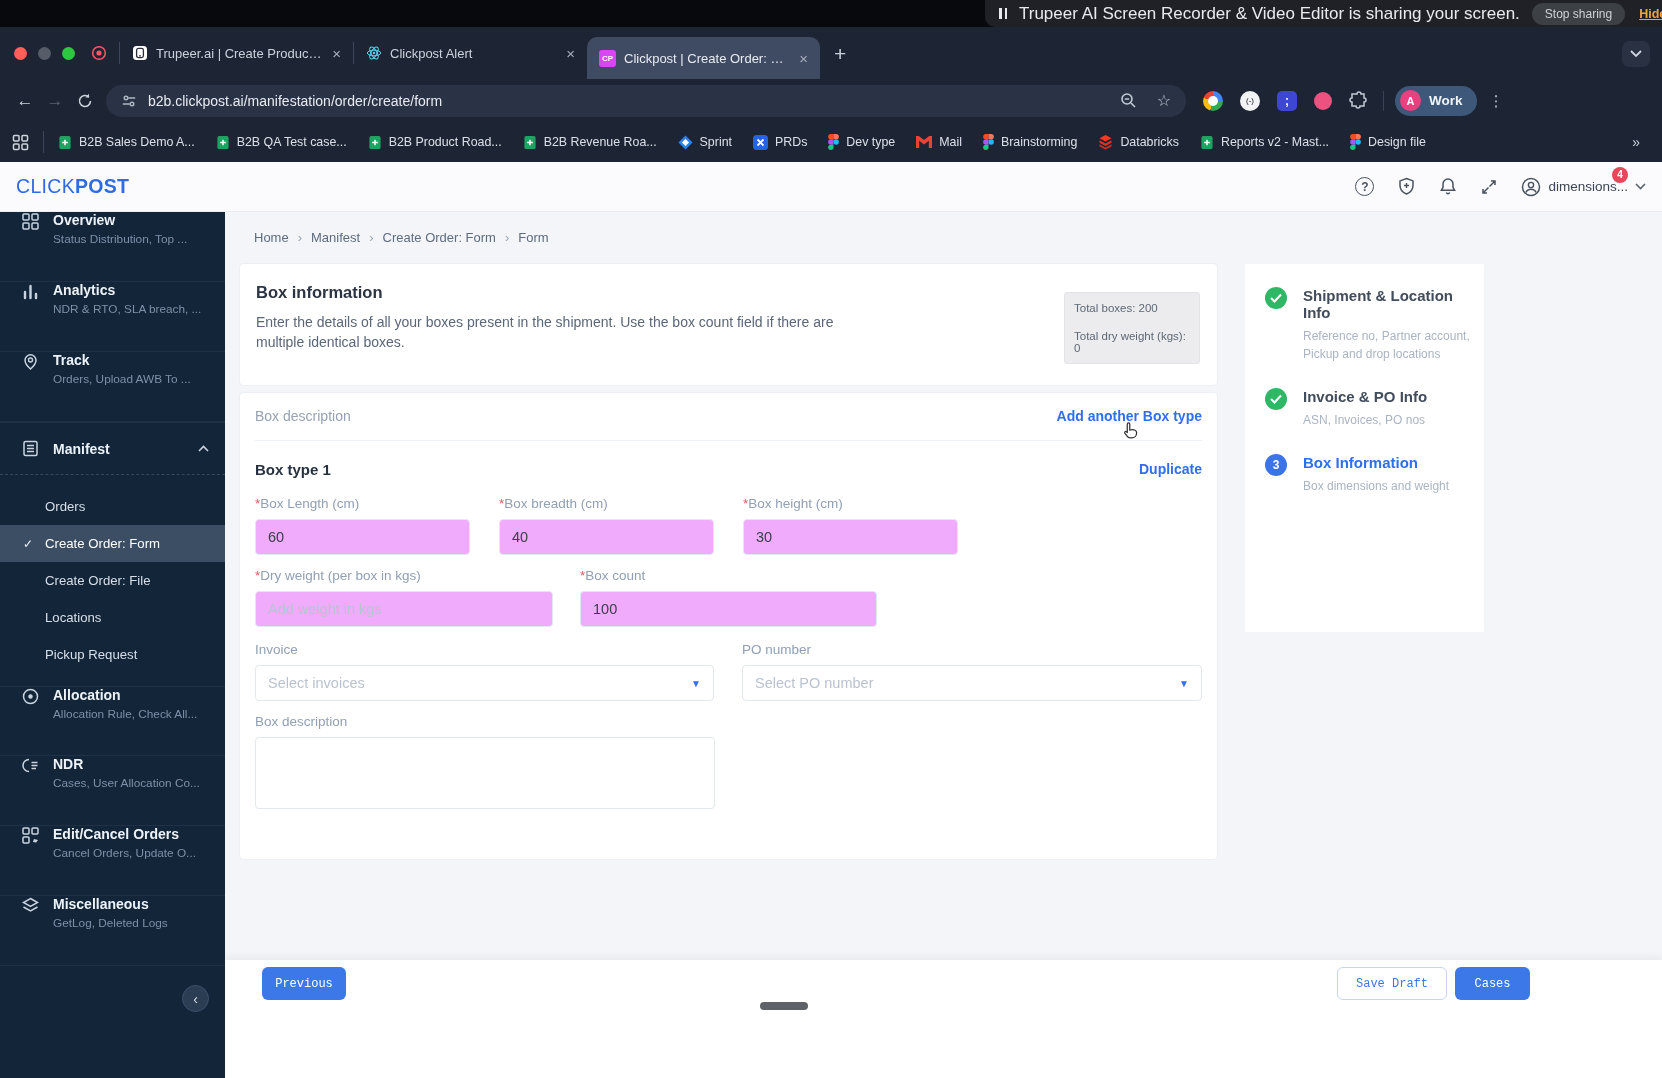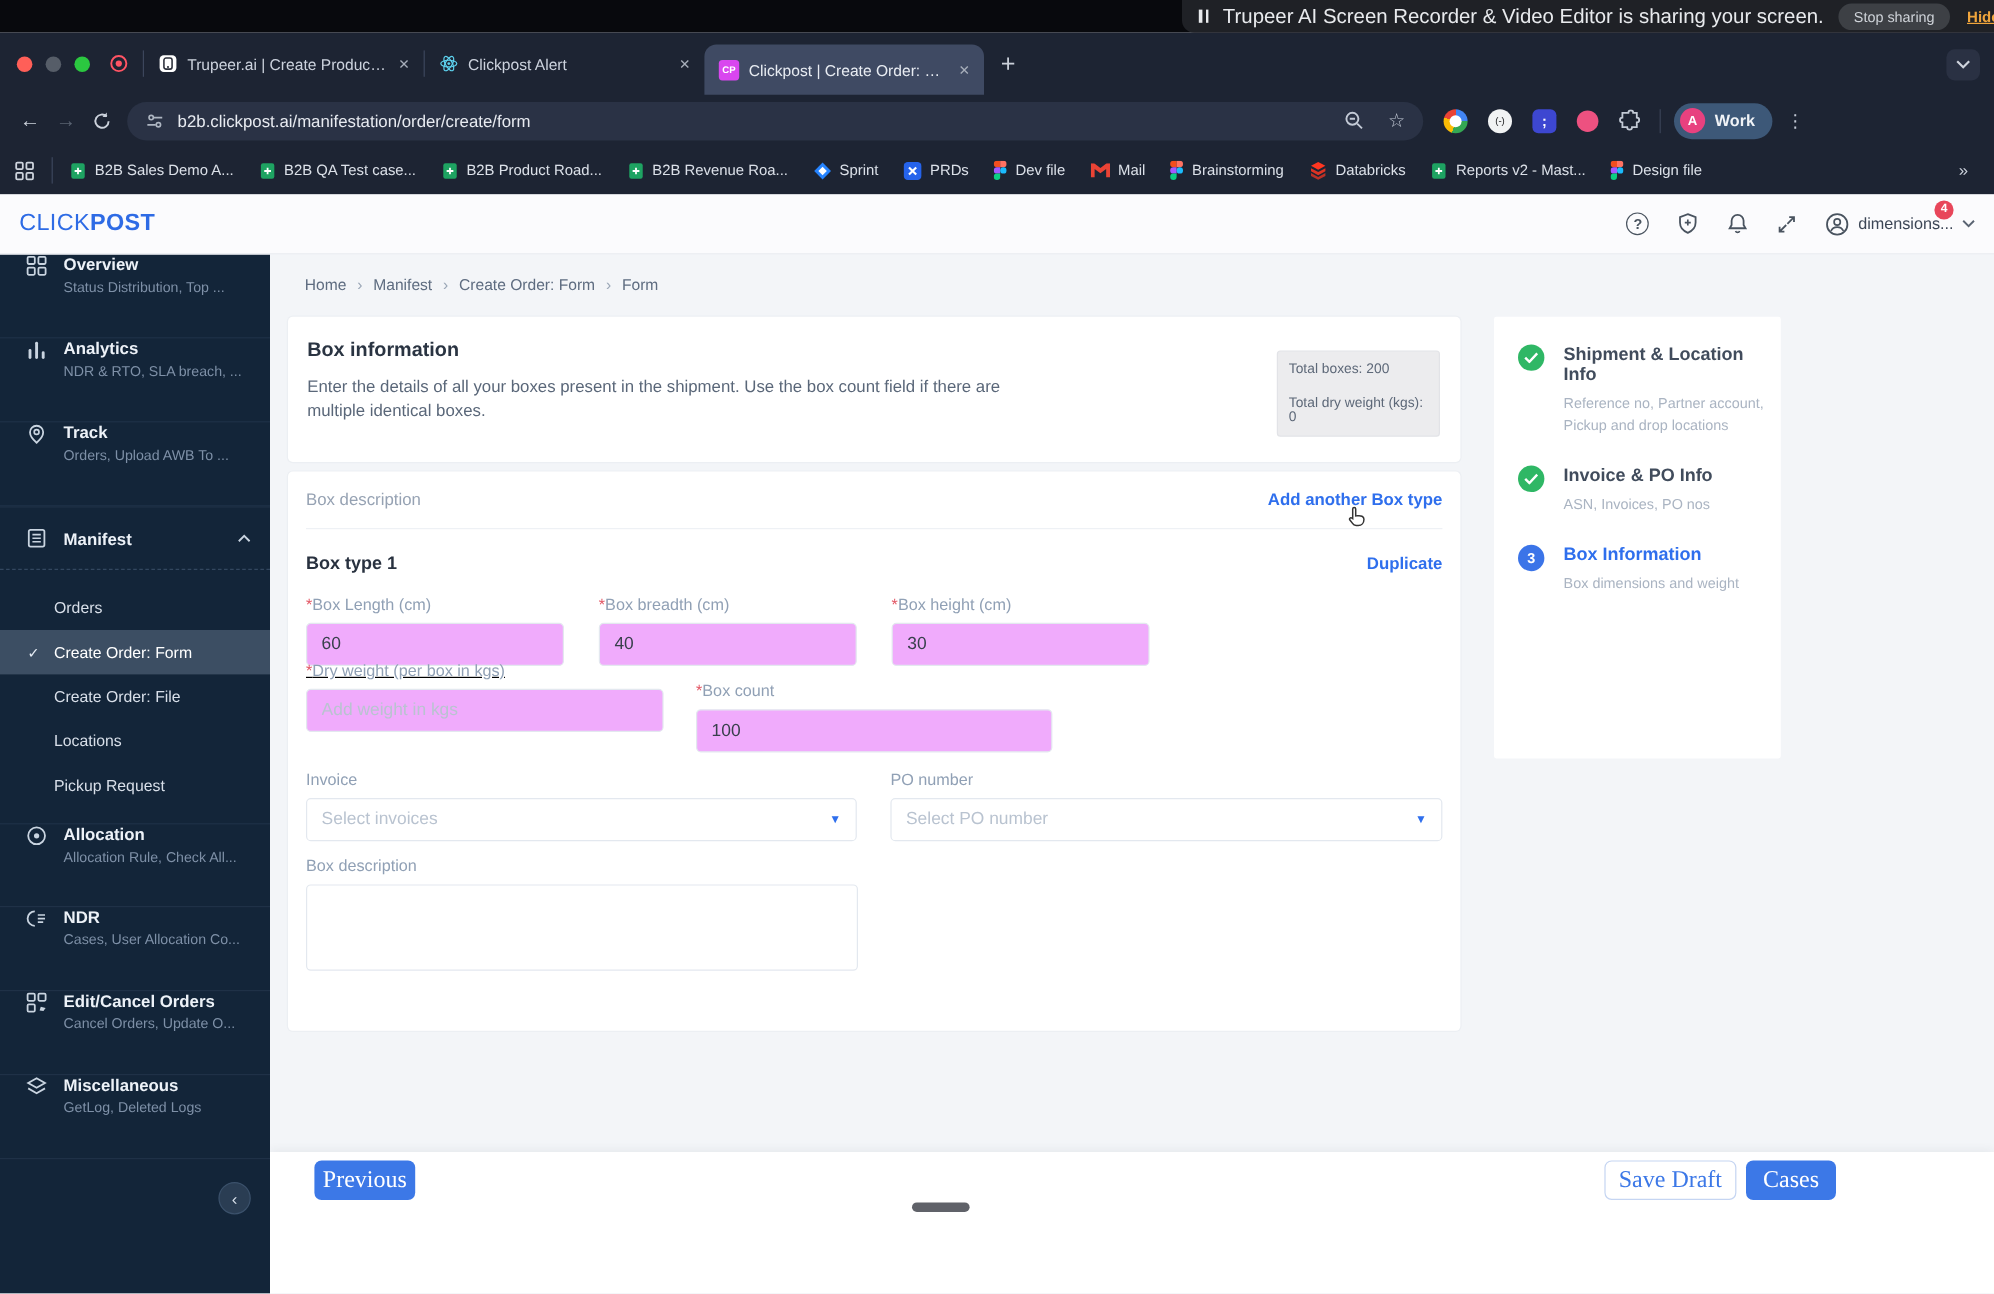--- a/index.html
+++ b/index.html
@@ -110,21 +110,21 @@
   .stepper { position:absolute; left:1020px; top:52px; width:239px; height:368px; background:#fff; padding:23px 0 0 20px; border-radius:2px; }
   .step { display:flex; gap:16px; margin-bottom:25px; }
   .step-circle { width:22px; height:22px; border-radius:50%; flex:none; display:flex; align-items:center; justify-content:center; color:#fff; font-size:12px; font-weight:bold; }
   .step-circle.done { background:#2fb765; }
   .step-circle.active { background:#3b74e8; }
   .step-title { font-size:15px; font-weight:600; color:#414c5c; }
   .step-title.active { color:#2f6fed; }
   .step-sub { font-size:12px; color:#aab4c2; margin-top:6px; width:172px; line-height:1.5; }
 
   .footerbar { position:absolute; left:0; right:0; top:748px; bottom:0; background:#fff; box-shadow:0 -2px 8px rgba(40,50,70,0.07); }
-  .btn { position:absolute; top:7px; height:33px; border-radius:6px; font-size:20px; font-family:Liberation Serif, serif; border:none; }
+  .btn { position:absolute; top:7px; height:33px; border-radius:6px; font-size:12px; font-family:Liberation Mono, monospace; border:none; }
   .btn-blue { background:#3c78e7; color:#fff; }
   .btn-outline { background:#fff; color:#3c78e7; border:1px solid #c5d5f2; }
   .btn-prev { left:37px; width:84px; }
   .btn-save { right:215px; width:110px; }
   .btn-submit { right:132px; width:75px; }
   .handle { position:absolute; left:535px; top:42px; width:48px; height:8px; border-radius:4px; background:#606269; }
 </style>
 </head>
 <body>
 
@@ -287,21 +287,21 @@
       <span>PRDs</span>
       </span>
     <span class="bm">
       <svg width="11" height="16" viewBox="0 0 12 18">
           <path d="M3 0h3v6H3a3 3 0 010-6z" fill="#f24e1e"></path>
           <path d="M6 0h3a3 3 0 010 6H6z" fill="#ff7262"></path>
           <path d="M3 6h3v6H3a3 3 0 010-6z" fill="#a259ff"></path>
           <circle cx="9" cy="9" r="3" fill="#1abcfe"></circle>
           <path d="M3 12h3v3a3 3 0 11-3-3z" fill="#0acf83"></path>
         </svg>
-      <span>Dev file</span>
+      <span>Dev type</span>
       </span>
     <span class="bm">
       <svg width="16" height="12" viewBox="0 0 16 12">
           <path d="M0 0h2.8l5.2 3.9L13.2 0H16v12h-3.2V4.8L8 8.4 3.2 4.8V12H0z" fill="#ea4335"></path>
         </svg>
       <span>Mail</span>
       </span>
     <span class="bm">
       <svg width="11" height="16" viewBox="0 0 12 18">
           <path d="M3 0h3v6H3a3 3 0 010-6z" fill="#f24e1e"></path>
@@ -529,21 +529,21 @@
     </div>
     <div class="fg" style="left:259px; top:103px; width:215px;">
       <div class="flabel"><span class="req">*</span><span>Box breadth (cm)</span></div>
       <input class="inp" value="40" style="">
     </div>
     <div class="fg" style="left:503px; top:103px; width:215px;">
       <div class="flabel"><span class="req">*</span><span>Box height (cm)</span></div>
       <input class="inp" value="30" style="">
     </div>
 
-    <div class="fg" style="left:15px; top:158px; width:298px;text-decoration:underline;">
+    <div class="fg" style="left:15px; top:175px; width:298px;">
       <div class="flabel"><span class="req">*</span><span>Dry weight (per box in kgs)</span></div>
       <input class="inp" placeholder="Add weight in kgs" style="">
     </div>
     <div class="fg" style="left:340px; top:175px; width:297px;">
       <div class="flabel"><span class="req">*</span><span>Box count</span></div>
       <input class="inp" value="100" style="">
     </div>
 
     <div class="fg" style="left:15px; top:249px; width:459px;">
       <div class="flabel">Invoice</div>

